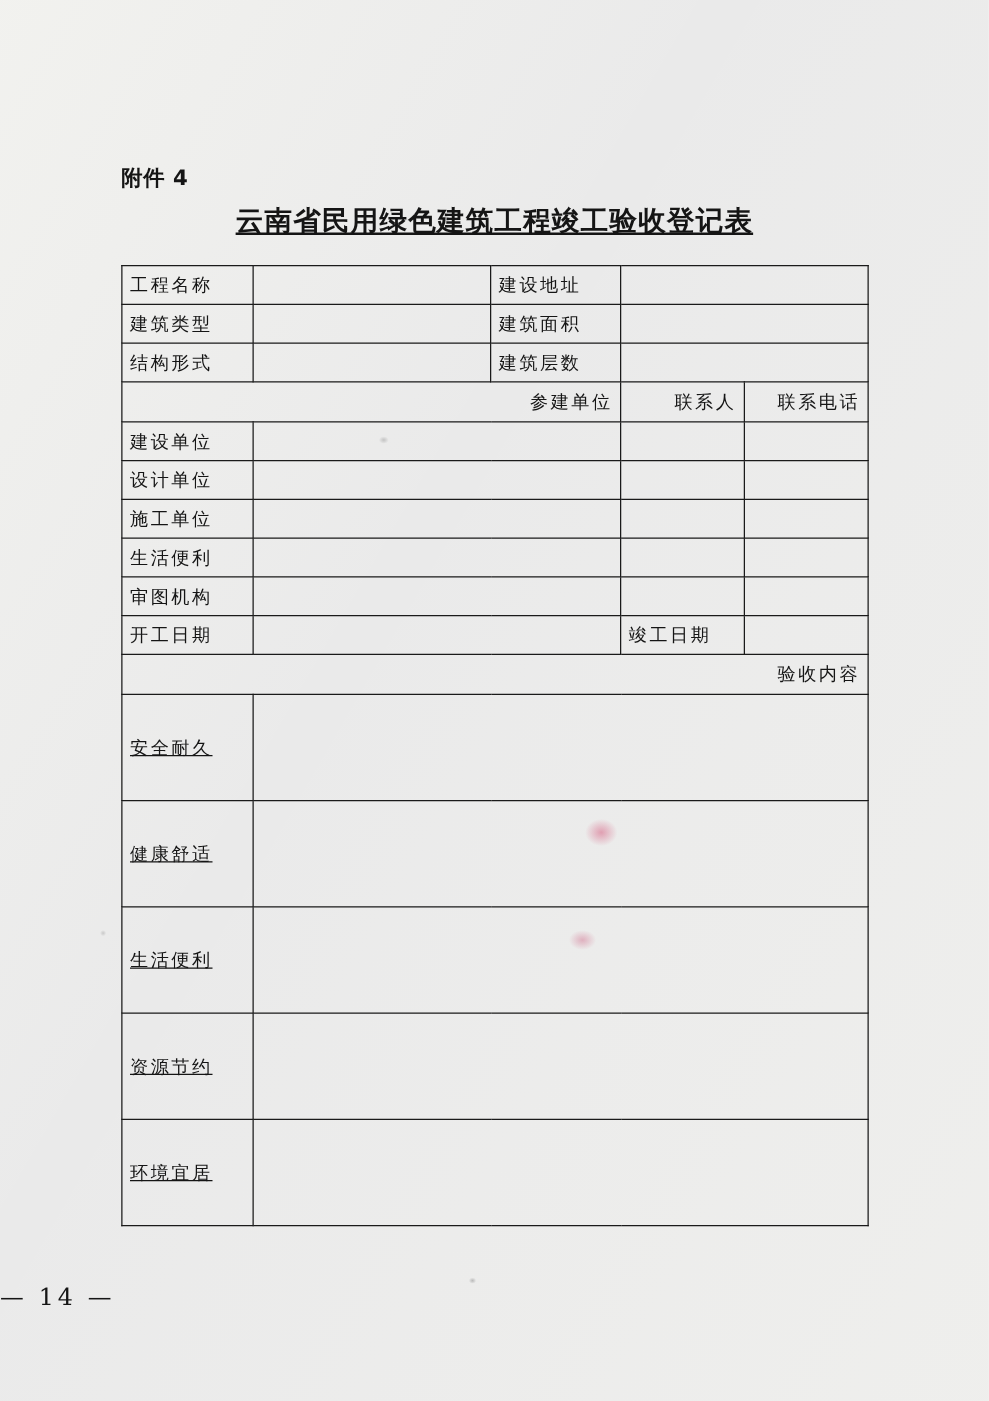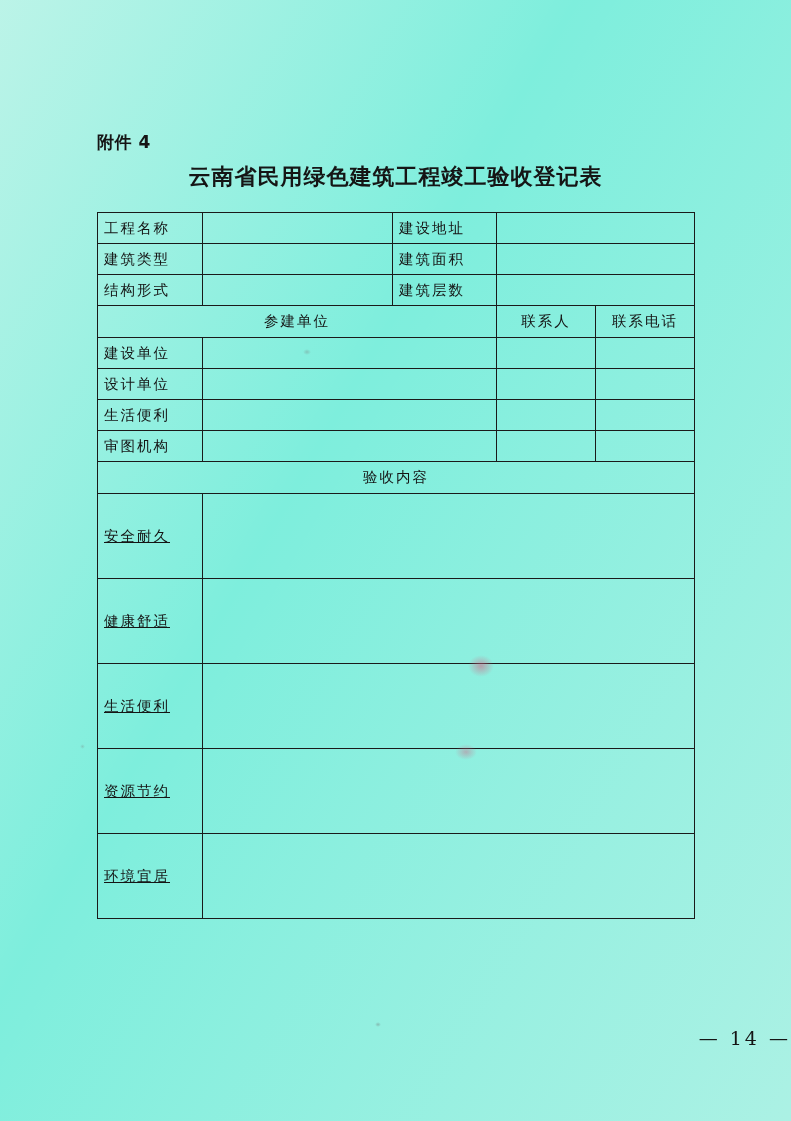--- a/index.html
+++ b/index.html
@@ -11,21 +11,21 @@
     width: 791px;
     height: 1121px;
     position: relative;
     font-family: "DejaVu Sans", "Liberation Sans", sans-serif;
     color: #151515;
     overflow: hidden;
   }
   .page {
     position: absolute;
     inset: 0;
-    background: #5eead4;
+    background: #e5e5e5;
   }
   
   .page:before {
     content: "";
     position: absolute;
     inset: 0;
     background: linear-gradient(120deg, rgba(250,250,245,0.6), rgba(255,255,255,0.2) 40%, rgba(248,248,244,0.5));
     pointer-events: none;
   }
 
@@ -41,20 +41,21 @@
   .doc-title {
     position: absolute;
     left: 97px;
     top: 162px;
     width: 597px;
     text-align: center;
     font-size: 22px;
     font-weight: bold;
     letter-spacing: 1px;
     font-family: "DejaVu Serif", "Liberation Serif", serif;
+    text-decoration: underline;
   }
 
   table.form {
     position: absolute;
     left: 97px;
     top: 212px;
     width: 597px;
     border-collapse: collapse;
     table-layout: fixed;
   }
@@ -76,28 +77,29 @@
   td.val {
     text-align: left;
   }
   tr.tall td {
     height: 84px;
     vertical-align: middle;
     text-decoration: underline;
   }
   tr.section td {
     height: 31px;
+    text-align: right;
   }
 
   .page-number {
     position: absolute;
     left: 0;
     right: 0;
     top: 1027px;
-    text-align: right;
+    text-align: left;
     font-size: 19px;
     letter-spacing: 3px;
     font-family: "DejaVu Serif", "Liberation Serif", serif;
   }
 
   
   .smudge {
     position: absolute;
     border-radius: 50%;
     pointer-events: none;
@@ -173,32 +175,44 @@
         <td class="val"></td>
         <td class="val"></td>
       </tr>
       <tr>
         <td class="lbl">设计单位</td>
         <td class="val" colspan="2"></td>
         <td class="val"></td>
         <td class="val"></td>
       </tr>
       <tr>
+        <td class="lbl">施工单位</td>
+        <td class="val" colspan="2"></td>
+        <td class="val"></td>
+        <td class="val"></td>
+      </tr>
+      <tr>
         <td class="lbl">生活便利</td>
         <td class="val" colspan="2"></td>
         <td class="val"></td>
         <td class="val"></td>
       </tr>
       <tr>
         <td class="lbl">审图机构</td>
         <td class="val" colspan="2"></td>
         <td class="val"></td>
         <td class="val"></td>
       </tr>
 
+      <tr>
+        <td class="lbl">开工日期</td>
+        <td class="val" colspan="2"></td>
+        <td class="lbl">竣工日期</td>
+        <td class="val"></td>
+      </tr>
 
       <tr class="section">
         <td class="ctr" colspan="5">验收内容</td>
       </tr>
 
       <tr class="tall">
         <td class="lbl">安全耐久</td>
         <td class="val" colspan="4"></td>
       </tr>
       <tr class="tall">

